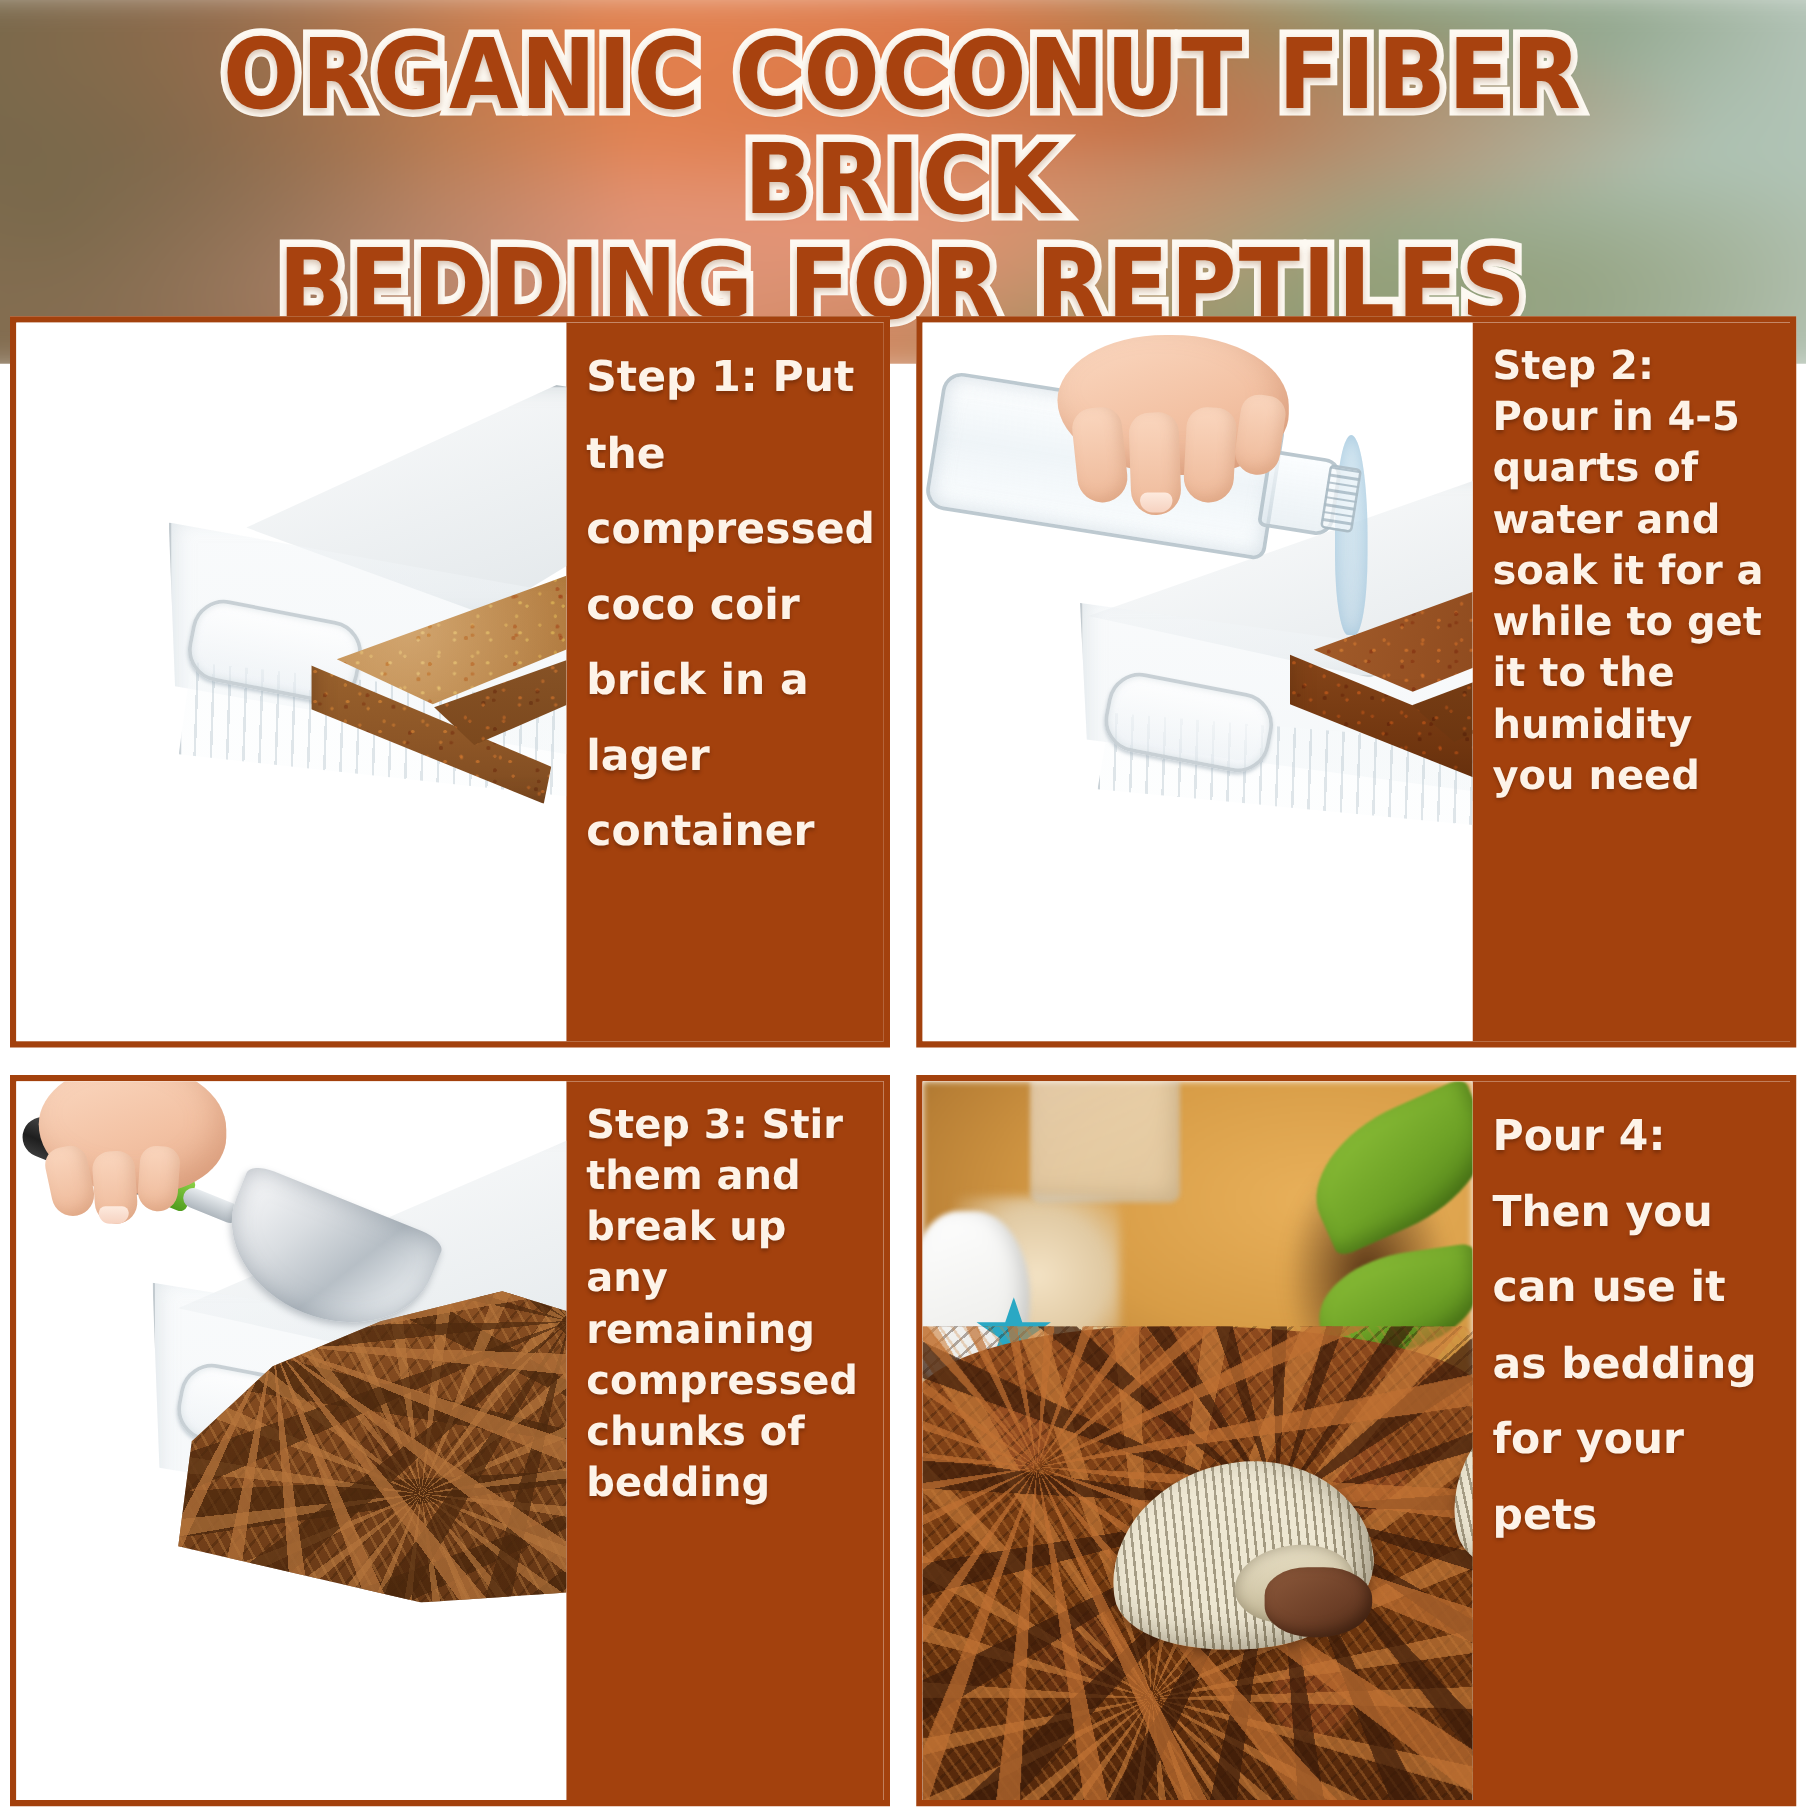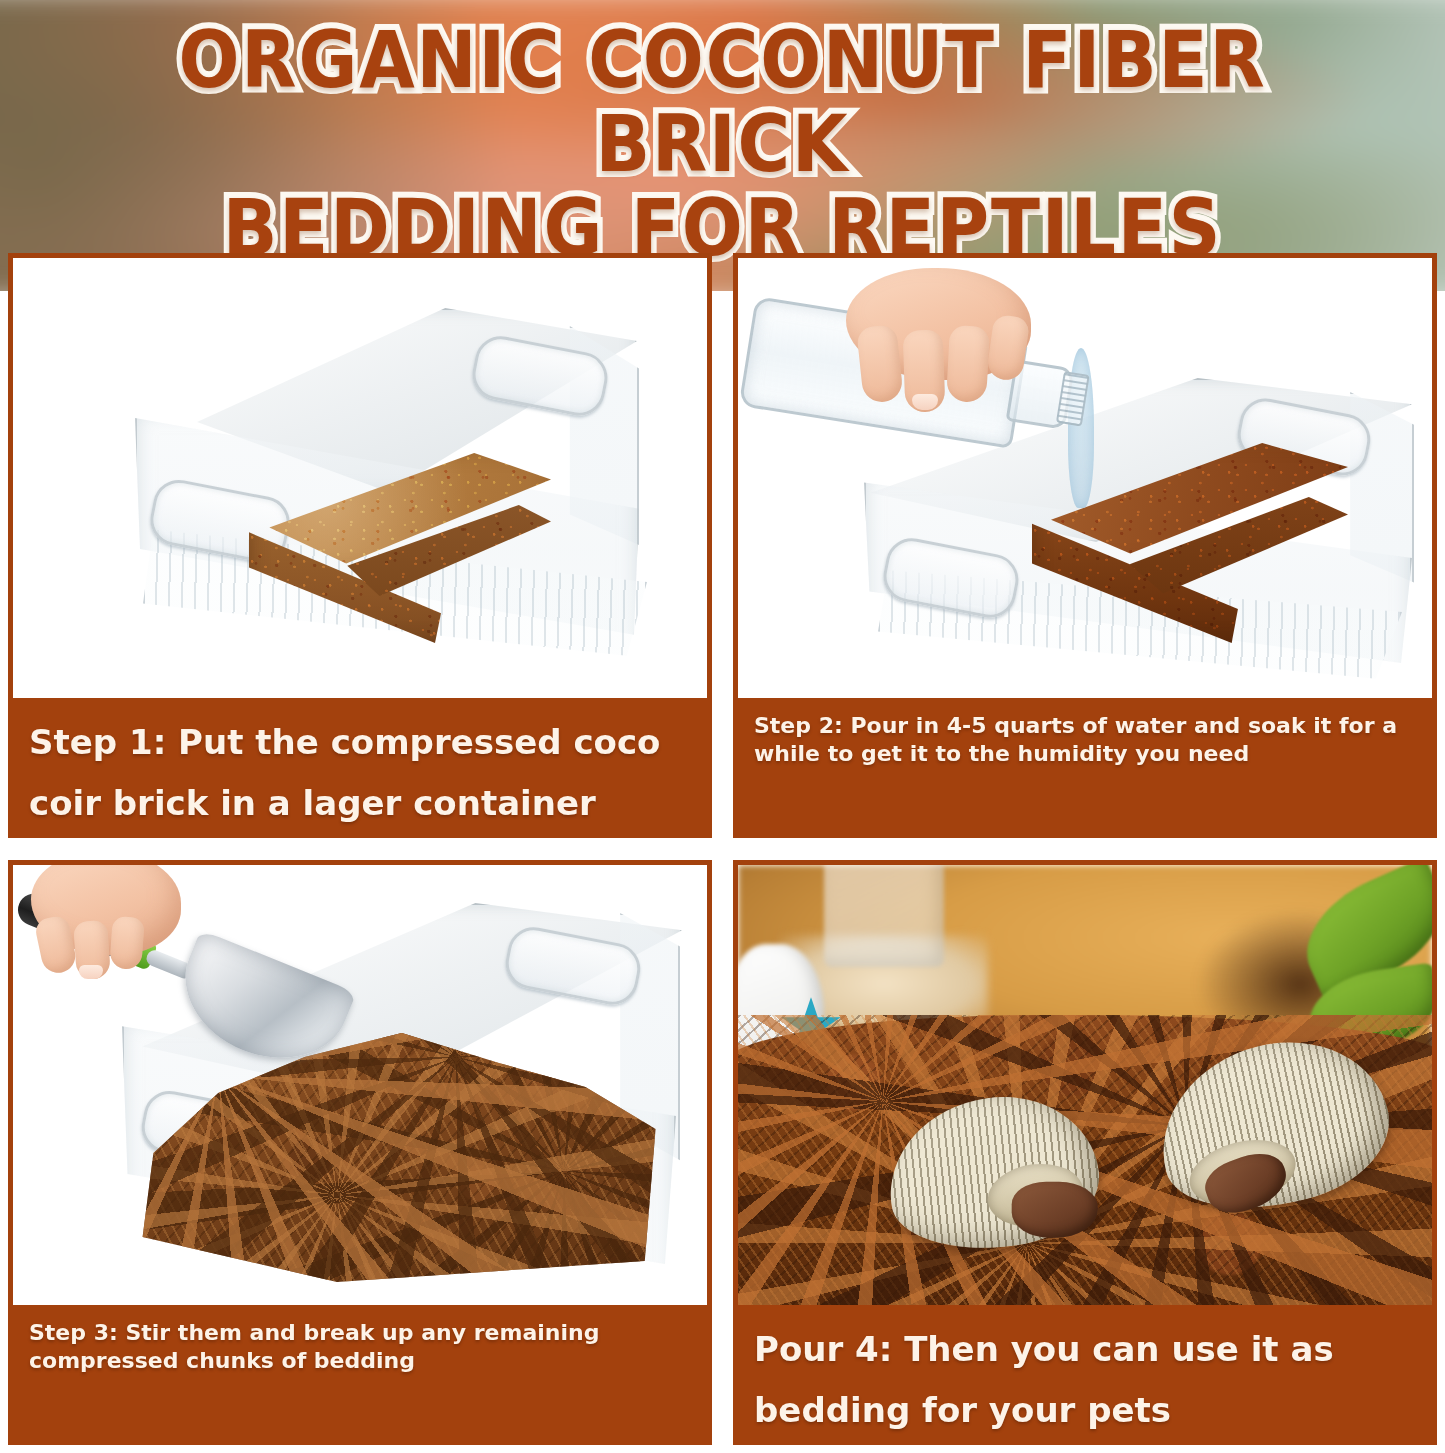--- a/index.html
+++ b/index.html
@@ -53,21 +53,21 @@
   
   .grid{
     position:absolute;left:8px;top:253px;
     width:1429px;height:1192px;
     display:grid;
     grid-template-columns:704px 704px;
     grid-template-rows:585px 585px;
     column-gap:21px;row-gap:22px;
   }
   .cell{
-    display:flex;flex-direction:column;
+    display:flex;flex-direction:row;
     border:5px solid #a3410d;
     background:#ffffff;
     box-sizing:border-box;
     overflow:hidden;
   }
   .photo{
     position:relative;
     flex:0 0 440px;
     background:#ffffff;
     overflow:hidden;
@@ -77,21 +77,21 @@
     background:#a3410d;
     color:#fdf3e8;
     font-family:"DejaVu Sans", sans-serif;
     font-weight:700;
     font-size:33px;
     padding:14px 16px 8px 16px;
     box-sizing:border-box;
     text-shadow:0 2px 3px rgba(60,20,0,.35);
   }
   .caption.loose{line-height:1.78;font-size:34px;}
-  .caption.tight{line-height:1.28;font-size:22px;}
+  .caption.tight{line-height:1.28;font-size:32px;}
 
   
   .bin{position:absolute;}
   .bin .face{position:absolute;}
 
   
   .rim-top{
     background:linear-gradient(160deg,rgba(255,255,255,.9),rgba(215,222,226,.85));
     border:2px solid #b9c2c7;
     box-shadow:inset 0 0 14px rgba(180,192,198,.5);

